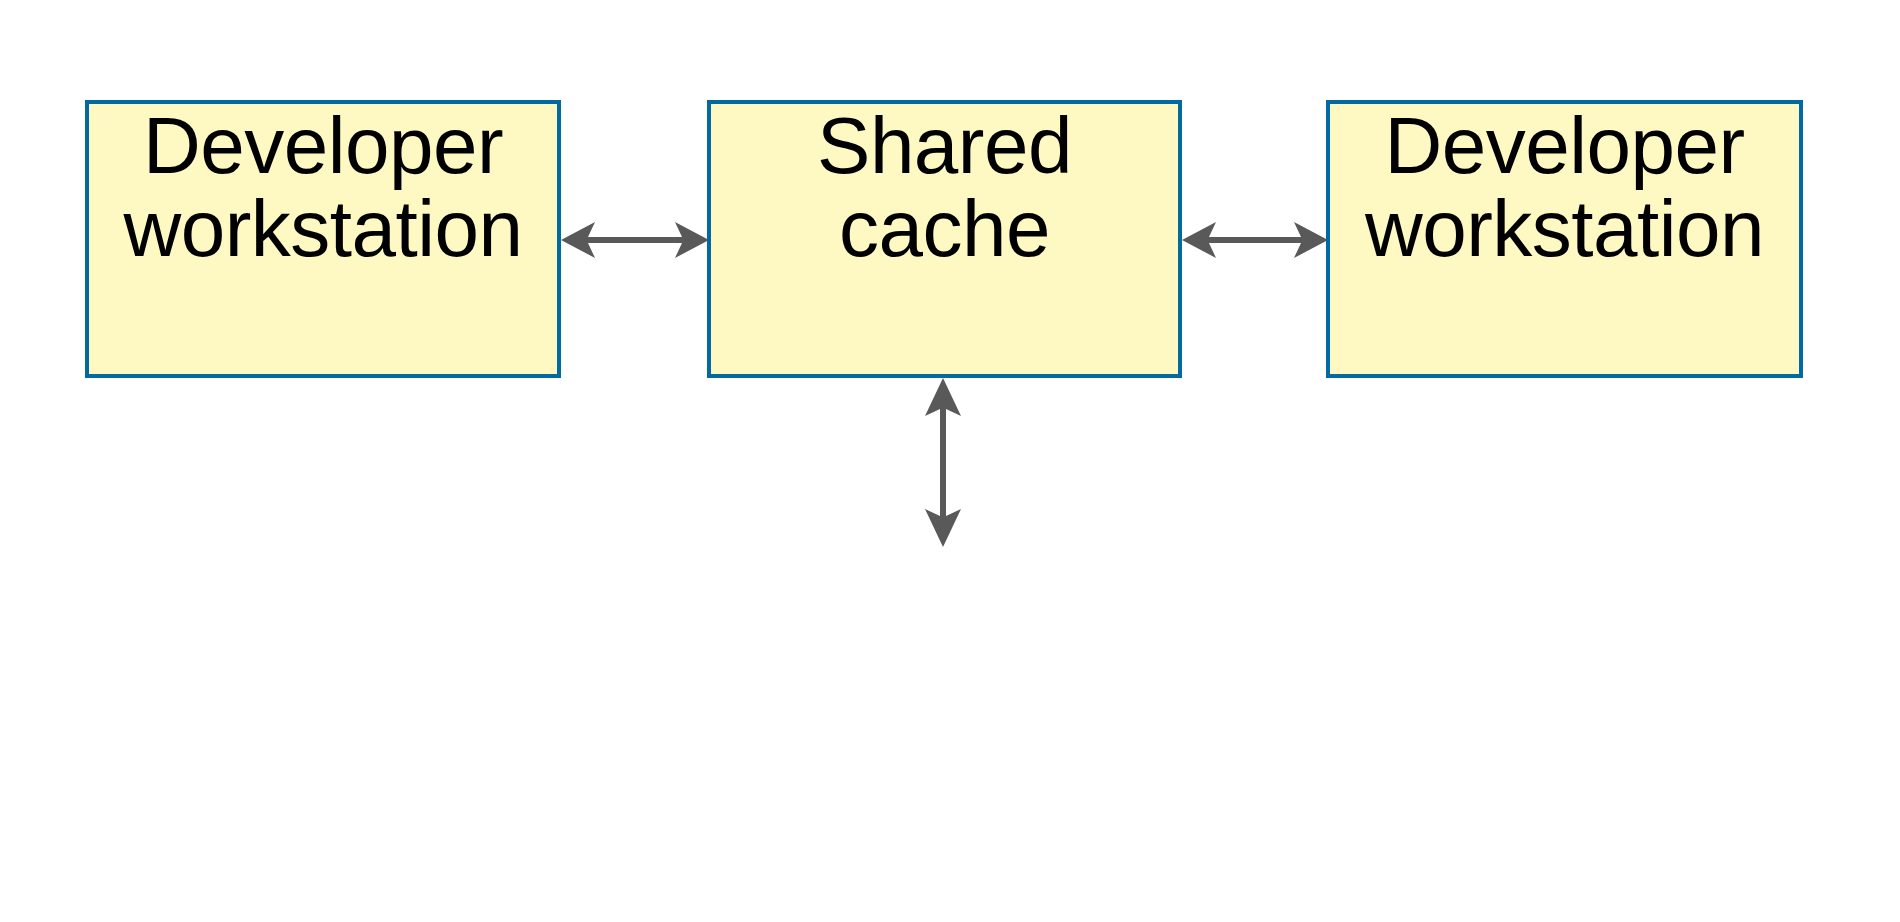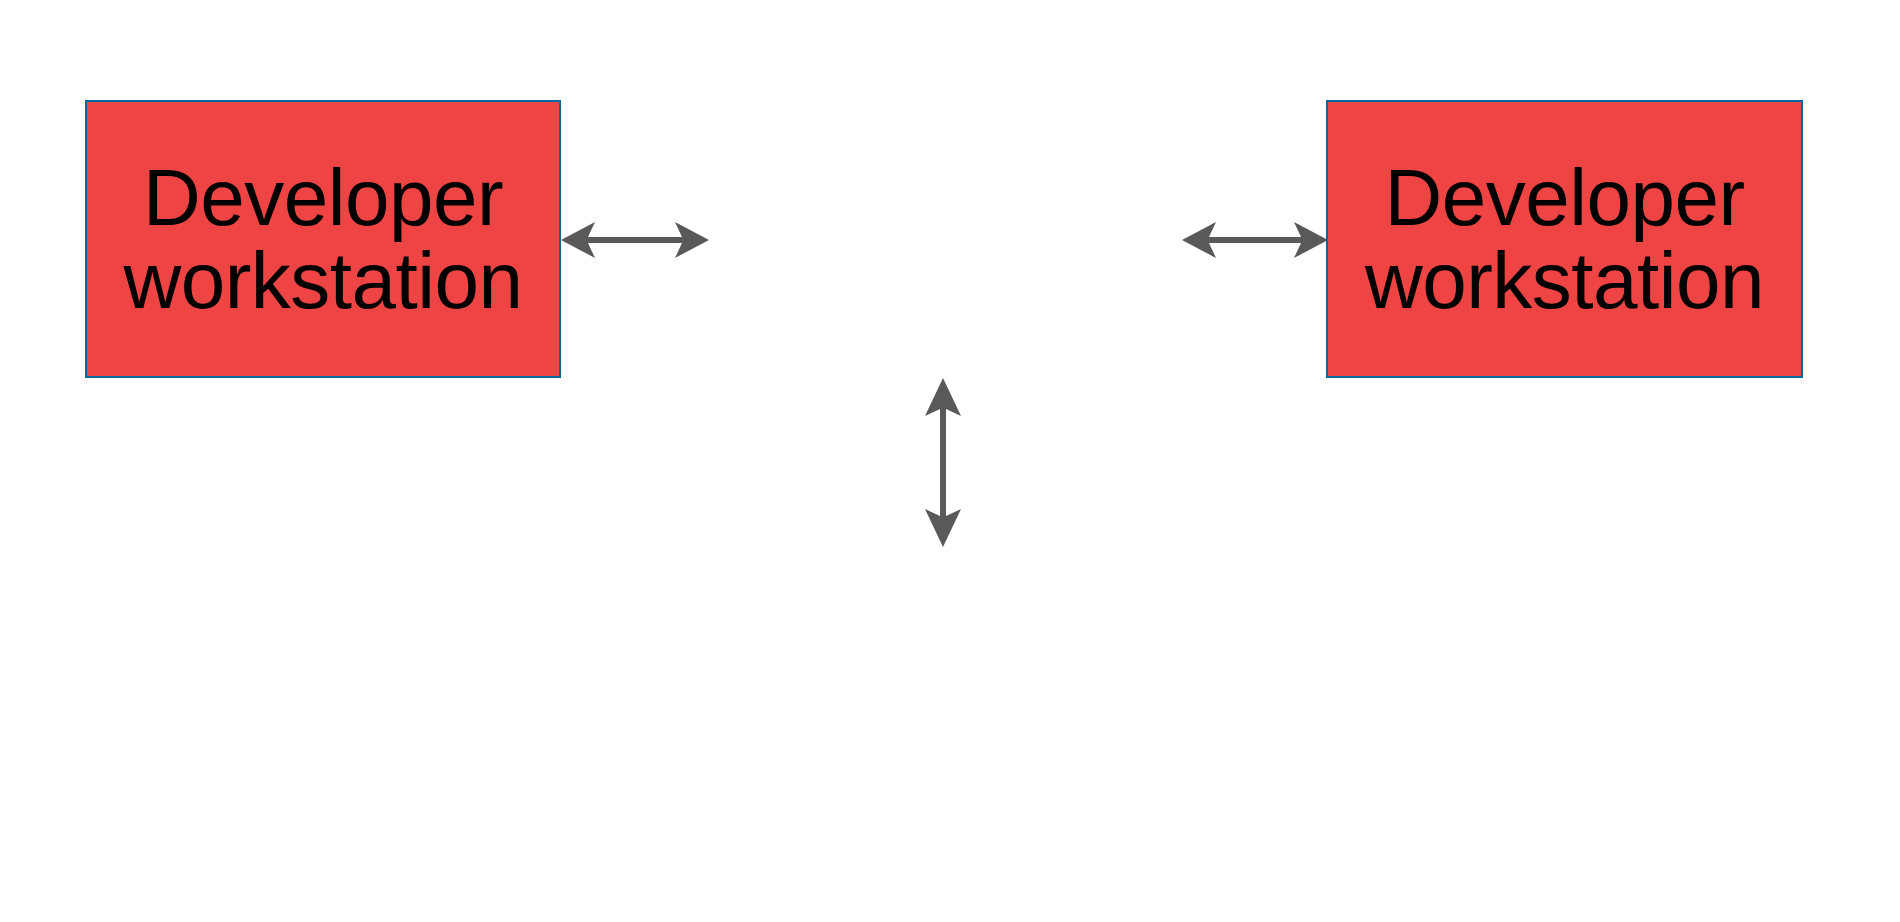--- a/index.html
+++ b/index.html
@@ -14,24 +14,23 @@
   #canvas {
     position: relative;
     width: 1900px;
     height: 922px;
     background: #ffffff;
     overflow: hidden;
   }
   .node {
     position: absolute;
     box-sizing: border-box;
-    background: #ef4444;
-    border: 2px solid #0369a1;
+    background: #fef9c3;
+    border: 4px solid #0369a1;
     display: flex;
-    align-items: center;
     justify-content: center;
     text-align: center;
   }
   .node-label {
     font-family: "Liberation Sans", sans-serif;
     font-size: 80px;
     line-height: 83px;
     color: #000000;
     font-weight: 400;
     letter-spacing: -0.5px;
@@ -66,20 +65,24 @@
   </div>
 
   <div class="edge" id="edge-dev-left-cache">
     <svg width="148" height="48" viewBox="0 0 148 48">
       <path d="M 0 24
                L 34 6  L 27 21  L 121 21  L 114 6  L 148 24
                L 114 42 L 121 27 L 27 27  L 34 42  Z" fill="#595959"></path>
     </svg>
   </div>
 
+  <div class="node" id="node-shared-cache">
+    <span class="node-label">Shared
+cache</span>
+  </div>
 
   <div class="edge" id="edge-cache-dev-right">
     <svg width="146" height="48" viewBox="0 0 146 48">
       <path d="M 0 24
                L 34 6  L 27 21  L 119 21  L 112 6  L 146 24
                L 112 42 L 119 27 L 27 27  L 34 42  Z" fill="#595959"></path>
     </svg>
   </div>
 
   <div class="node" id="node-dev-right">

